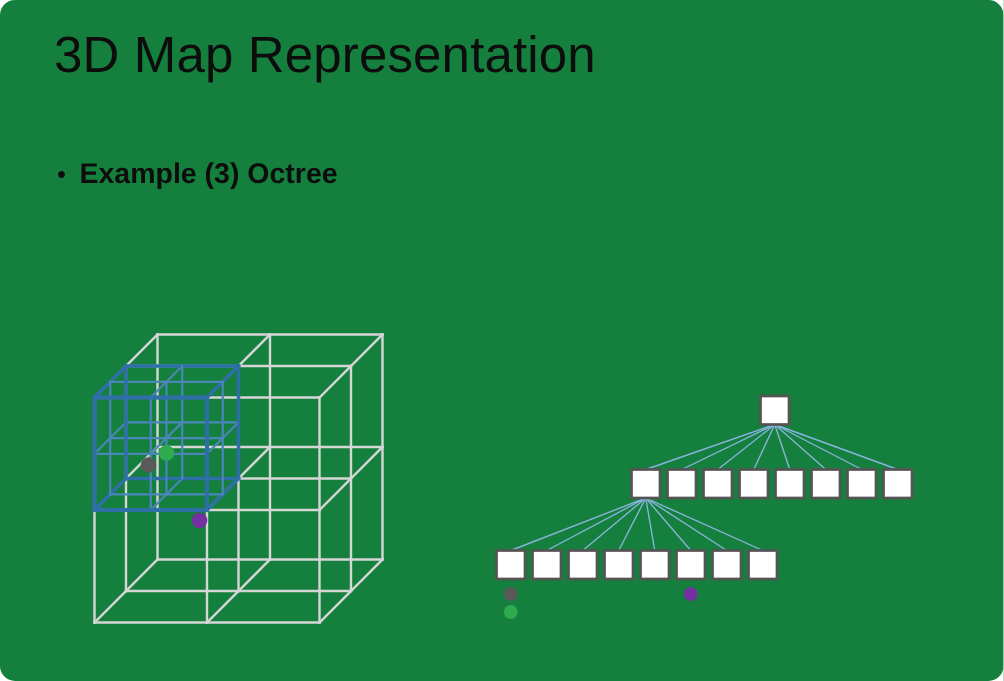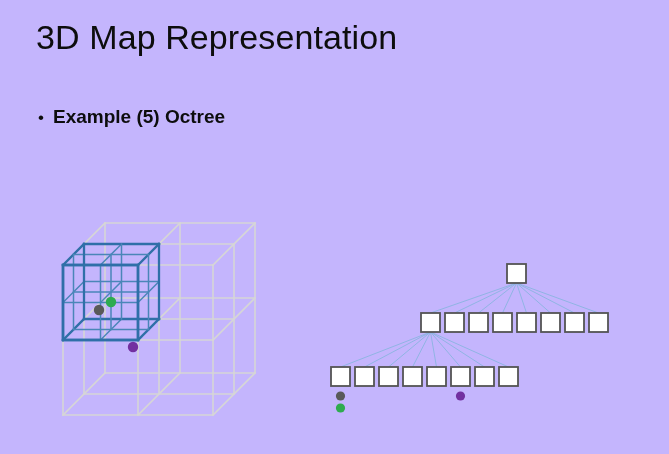--- a/index.html
+++ b/index.html
@@ -8,22 +8,23 @@
     background: #ffffff;
   }
   body {
     font-family: "Liberation Sans", sans-serif;
     color: #000000;
   }
   #slide {
     position: relative;
     width: 669px;
     height: 454px;
-    background: #c4b5fd;
+    background: #15803d;
     overflow: hidden;
+    border-radius: 10px;
   }
   #slide-title {
     position: absolute;
     left: 36px;
     top: 18px;
     font-size: 34px;
     font-weight: 400;
     letter-spacing: 0.1px;
     color: #0d0d0d;
     white-space: nowrap;
@@ -65,21 +66,21 @@
 </style>
 </head>
 <body>
 
 <div id="slide">
 
   <div id="slide-title">3D Map Representation</div>
 
   <div id="bullet-row">
     <span id="bullet-glyph">•</span>
-    <span id="bullet-text">Example (5) Octree</span>
+    <span id="bullet-text">Example (3) Octree</span>
   </div>
 
   <div id="cube-figure">
     <svg id="cube-svg" width="245" height="210" viewBox="0 0 245 210">
         <g>
           <line x1="18" y1="43" x2="60" y2="1" stroke="#d6d6d6" stroke-width="1.6" stroke-linecap="square"></line>
           <line x1="18" y1="118" x2="60" y2="76" stroke="#d6d6d6" stroke-width="1.6" stroke-linecap="square"></line>
           <line x1="18" y1="193" x2="60" y2="151" stroke="#d6d6d6" stroke-width="1.6" stroke-linecap="square"></line>
           <line x1="93" y1="43" x2="135" y2="1" stroke="#d6d6d6" stroke-width="1.6" stroke-linecap="square"></line>
           <line x1="93" y1="118" x2="135" y2="76" stroke="#d6d6d6" stroke-width="1.6" stroke-linecap="square"></line>

